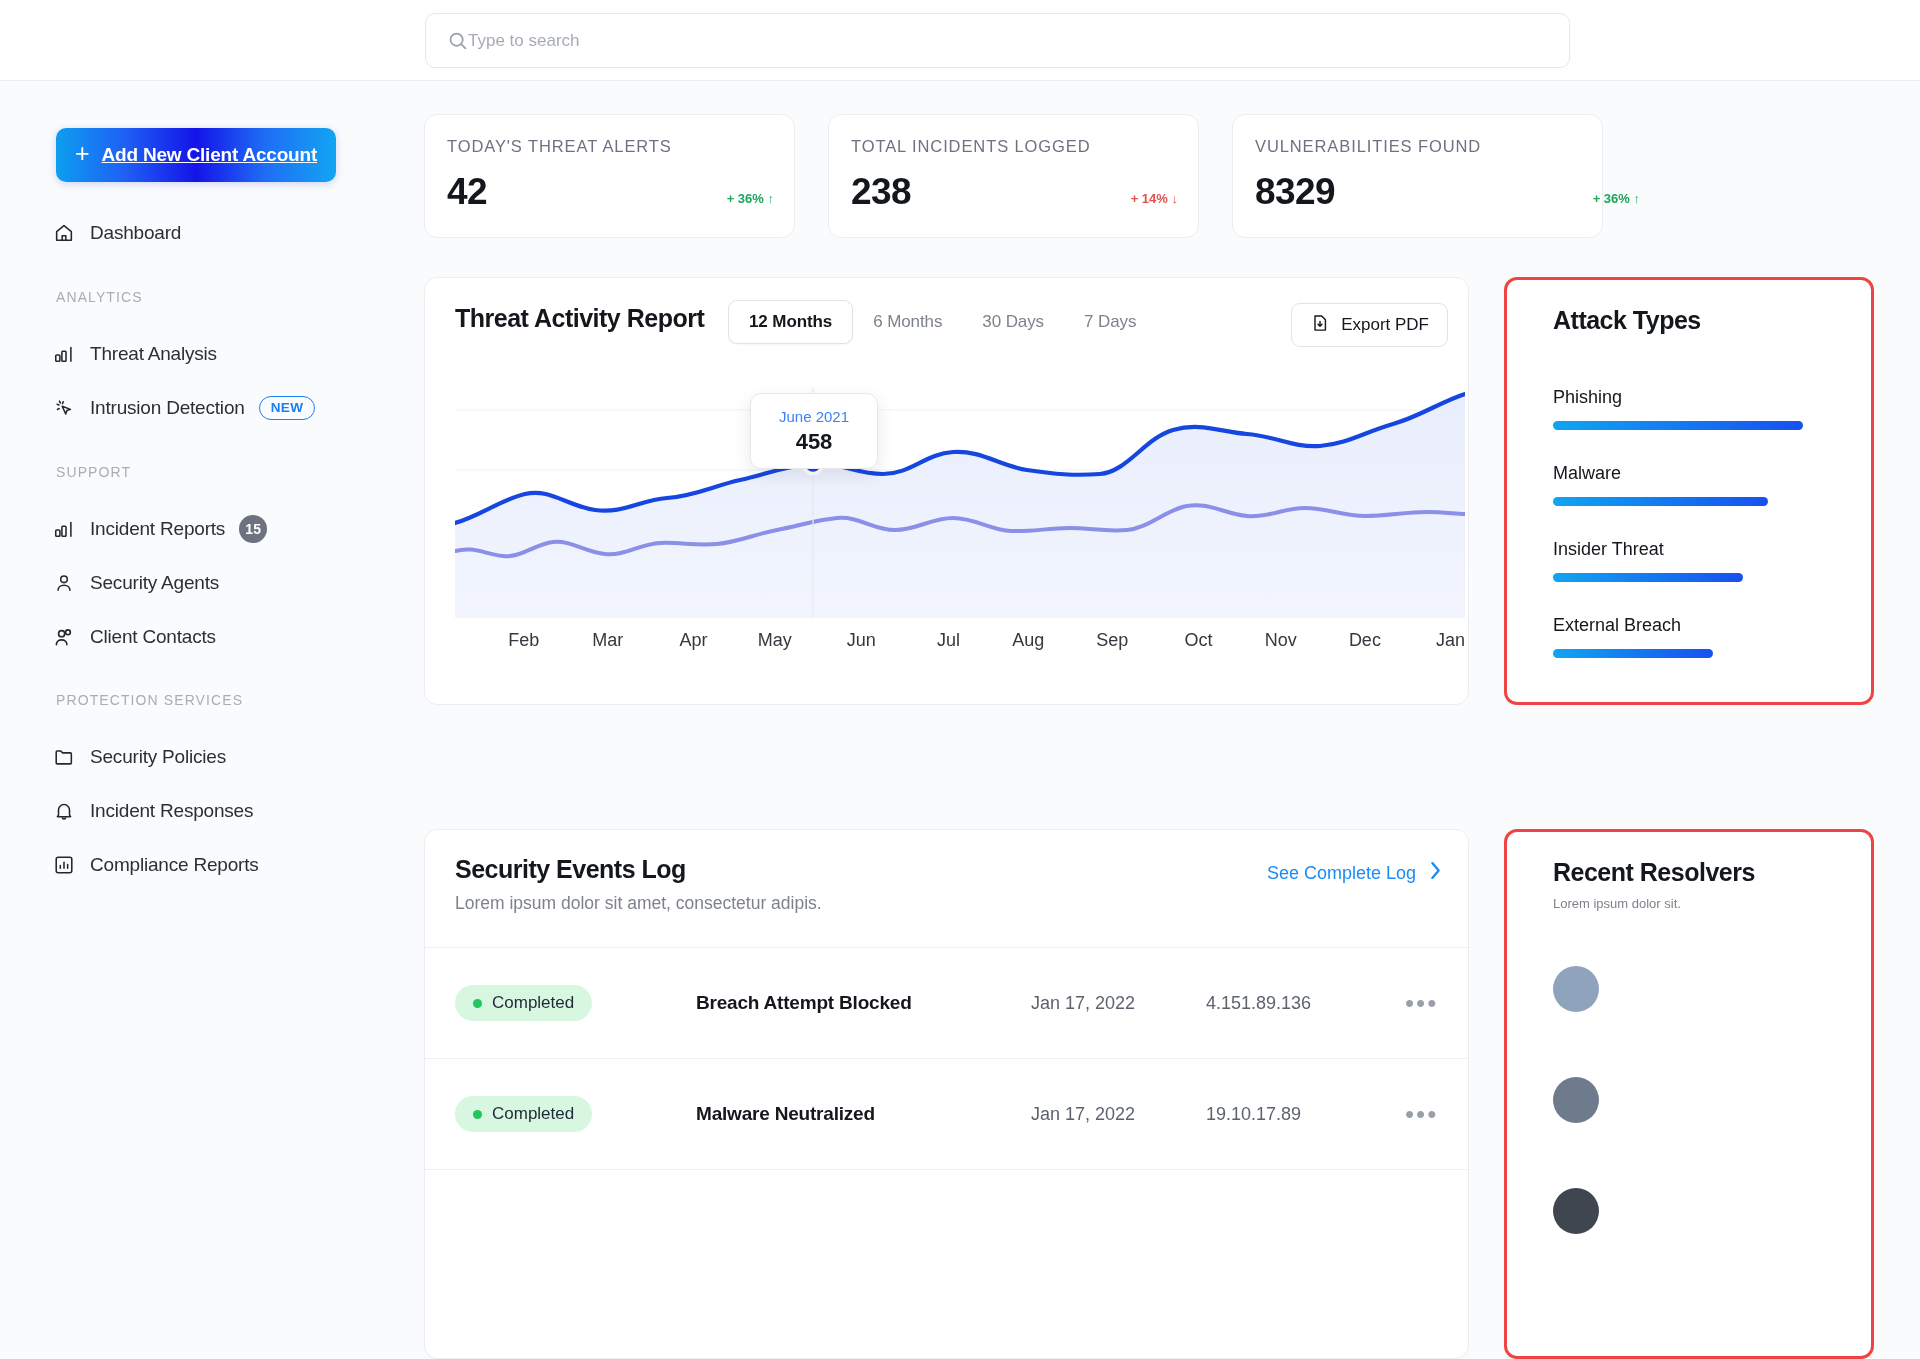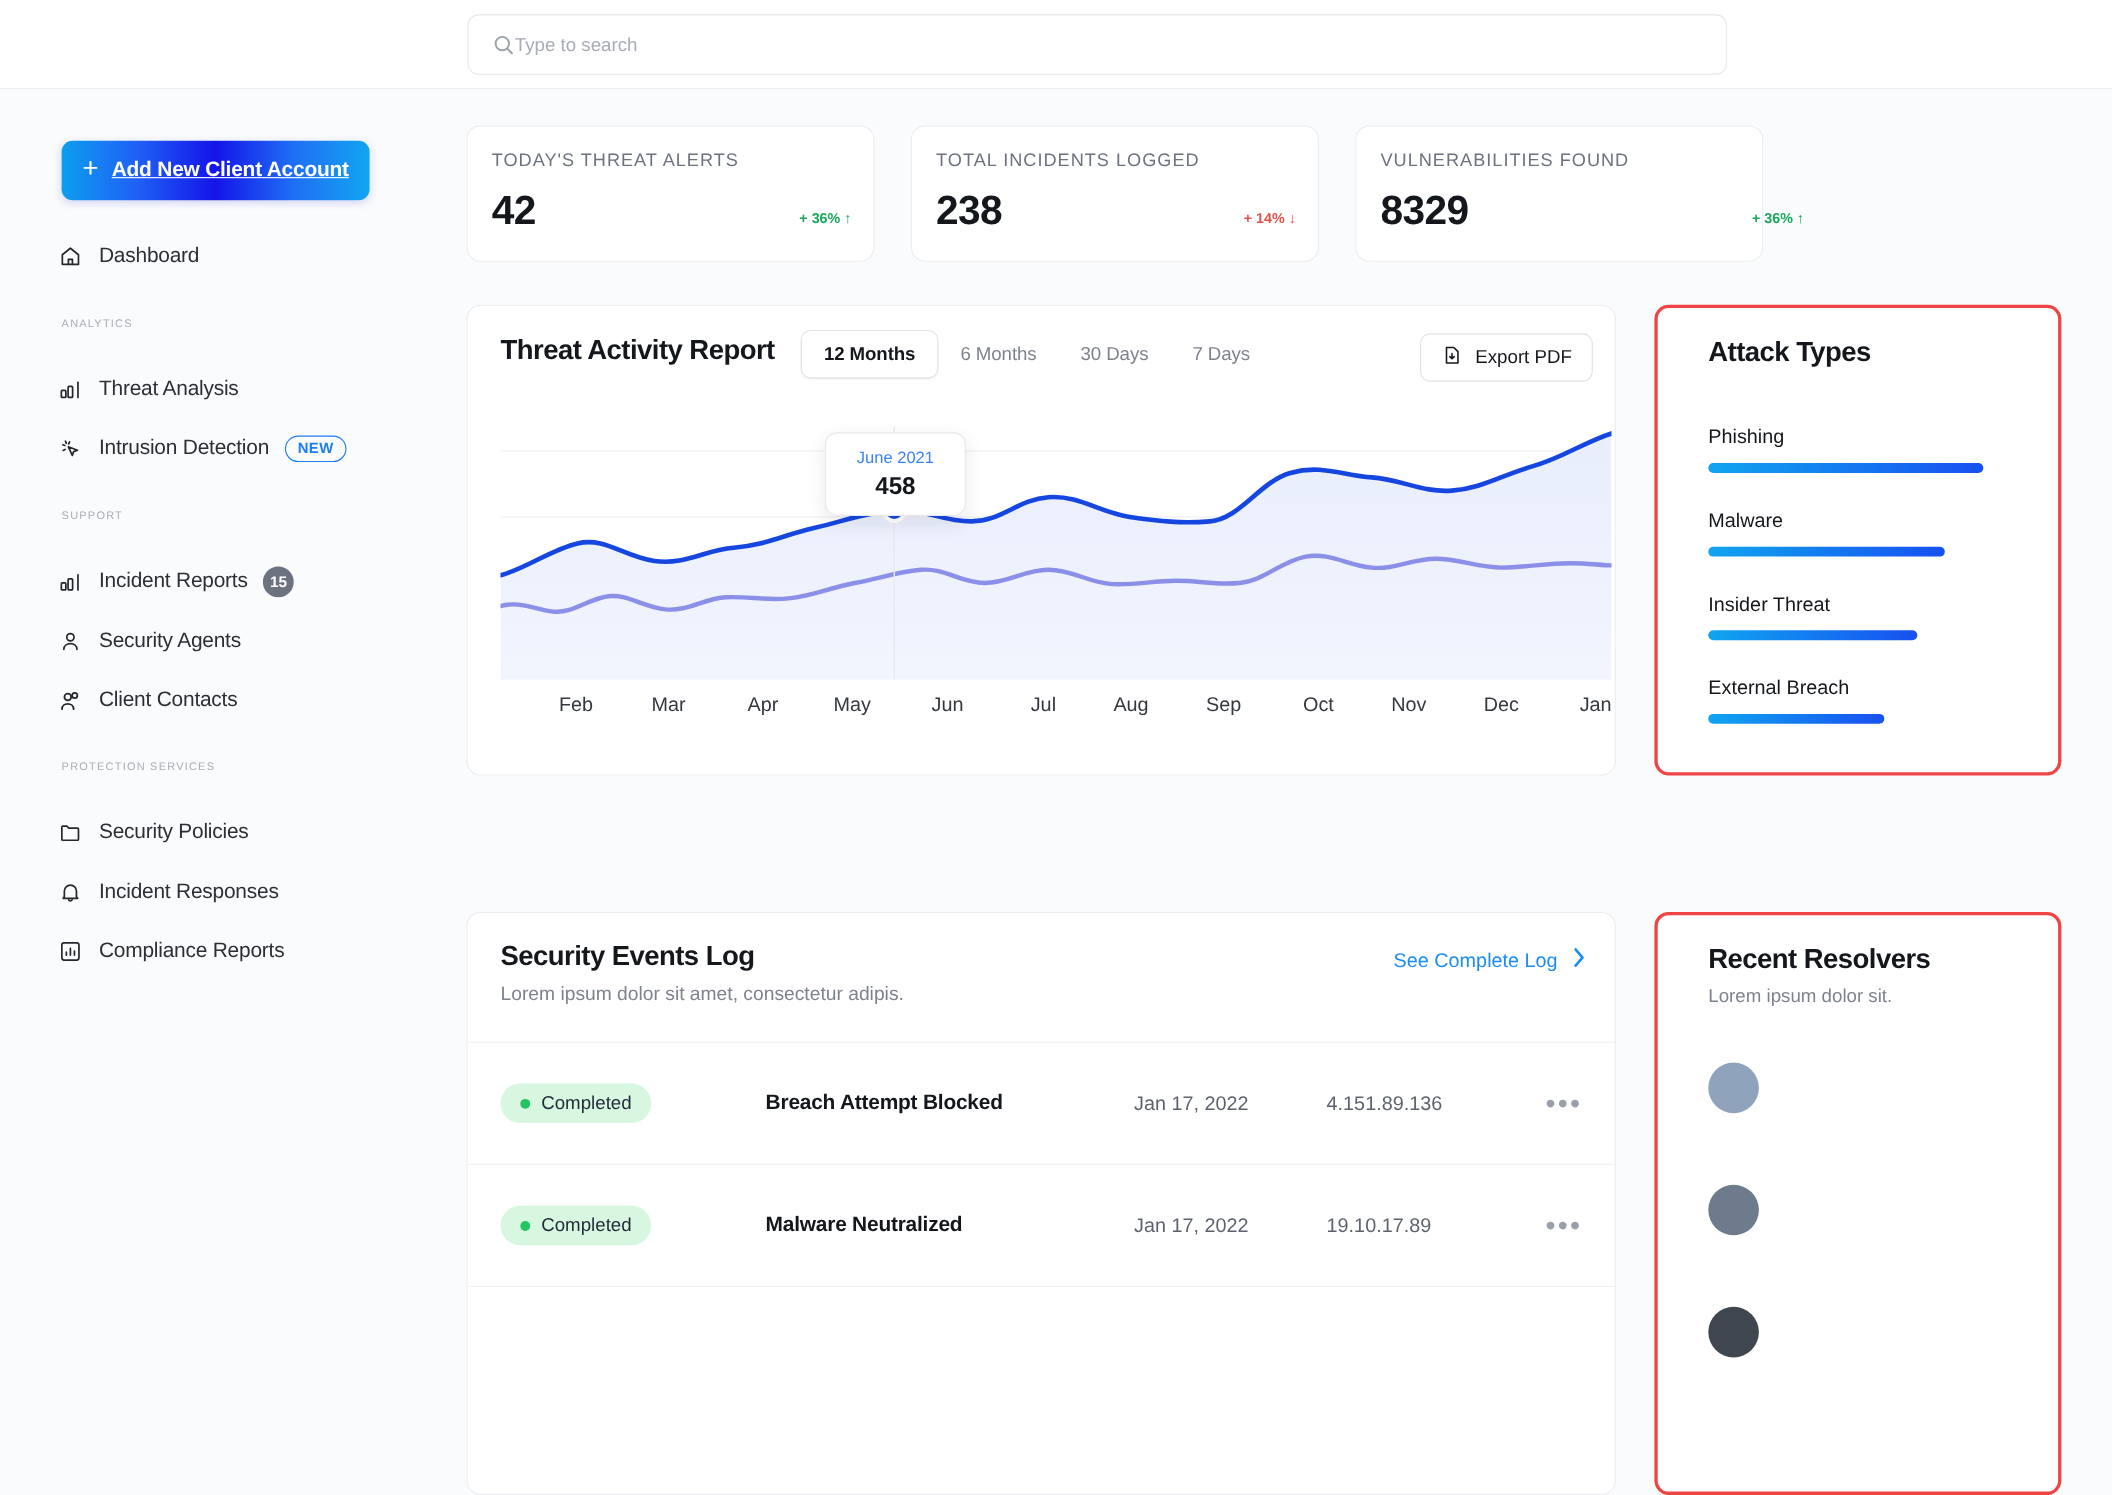--- a/index.html
+++ b/index.html
@@ -59,21 +59,21 @@
     display: flex; align-items: center; justify-content: center;
     gap: 12px;
     cursor: pointer;
     box-shadow: 0 2px 8px rgba(20,40,200,0.18);
   }
   .add-btn .plus { font-size: 25px; font-weight: 400; line-height: 1; margin-top:-3px; }
   .add-btn .lbl { font-size: 19px; font-weight: bold; letter-spacing: -0.2px; text-decoration: underline; }
 
   .nav-group-title {
     position: absolute; left: 56px;
-    font-size: 10px; letter-spacing: 1.1px;
+    font-size: 14px; letter-spacing: 1.1px;
     color: #a8adb6; font-weight: 400;
   }
   .nav-item {
     position: absolute; left: 52px;
     width: 330px; height: 40px;
     display: flex; align-items: center;
     cursor: pointer;
   }
   .nav-item .ic {
     width: 24px; height: 24px; flex: 0 0 auto;
@@ -256,21 +256,21 @@
   }
   #attack-panel { left: 1504px; top: 196px; width: 370px; height: 428px; }
   #resolve-panel { left: 1504px; top: 748px; width: 370px; height: 530px; }
   .rp-title {
     position: absolute; left: 46px; top: 26px;
     font-size: 25px; font-weight: bold; color: #14171c;
     white-space: nowrap; letter-spacing: -0.5px;
   }
   .rp-sub {
     position: absolute; left: 46px; top: 64px;
-    font-size: 17px; color: #7d828c; white-space: nowrap;
+    font-size: 13px; color: #7d828c; white-space: nowrap;
   }
   .attack-item { position: absolute; left: 46px; width: 330px; }
   .attack-item .ai-label {
     font-size: 18px; color: #14171c; white-space: nowrap; margin-bottom: 13px;
   }
   .attack-bar {
     height: 9px; border-radius: 6px;
     background: linear-gradient(90deg,#10a5f0 0%, #1850f0 100%);
   }
   .avatar {

